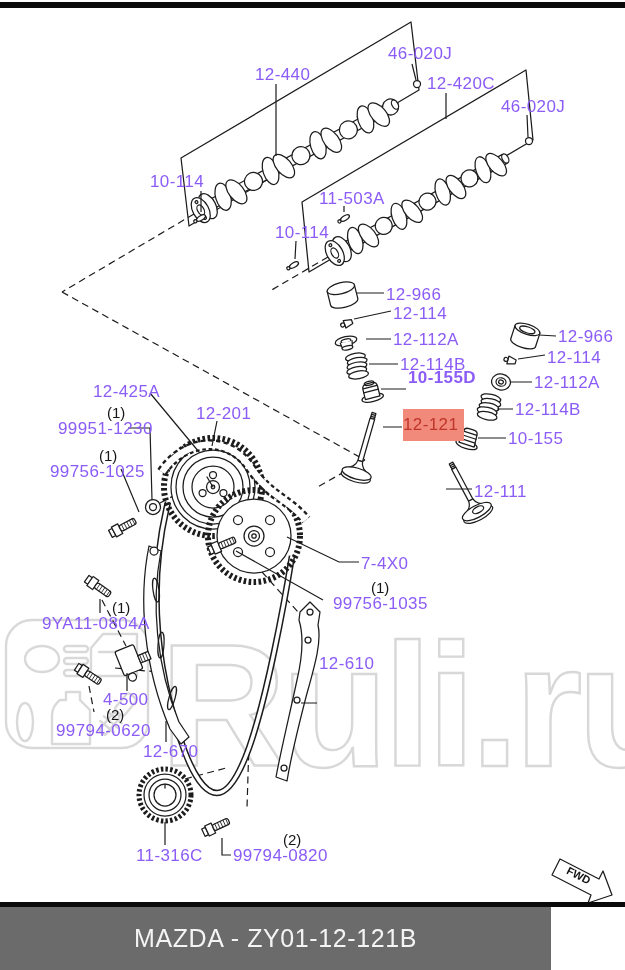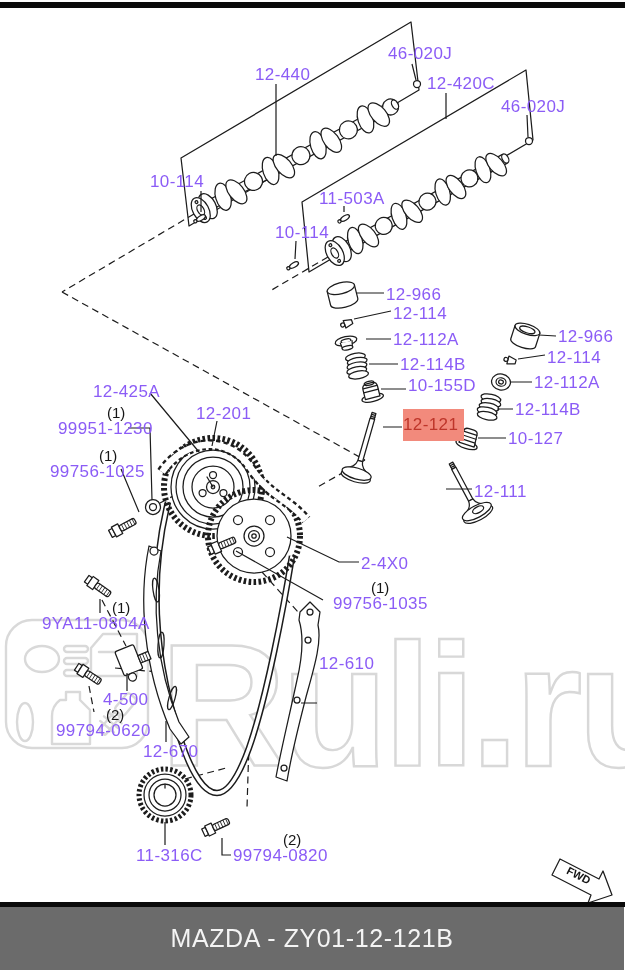--- a/index.html
+++ b/index.html
@@ -1,20 +1,20 @@
 <!DOCTYPE html>
 <html style="--hl-bg: #F28A7C; --hl-tx: #BE352A;"><head>
 <meta charset="utf-8">
 <style>
   html,body { margin:0; padding:0; background:#ffffff; }
   #stage { position:relative; width:625px; height:970px; background:#ffffff; overflow:hidden;
            font-family:"Liberation Sans",sans-serif; }
   #top-border { position:absolute; left:0; top:2px; width:625px; height:6px; background:#0a0a0a; }
   #bottom-border { position:absolute; left:0; top:902px; width:625px; height:5px; background:#0a0a0a; }
-  #footer { position:absolute; left:0; top:907px; width:624px; height:63px; background:#6b6b6b;
+  #footer { position:absolute; left:0; top:907px; width:551px; height:63px; background:#6b6b6b;
             display:flex; align-items:center; justify-content:center; gap:28px; }
   #footer span { color:#f4f4f4; font-size:25px; letter-spacing:0.6px; }
   svg.art { position:absolute; left:0; top:0; }
   svg .k  { stroke:#1c1c1c; stroke-width:1.25; fill:none; stroke-linecap:round; stroke-linejoin:round; }
   svg .w  { stroke:#1c1c1c; stroke-width:1.25; fill:#ffffff; stroke-linecap:round; stroke-linejoin:round; }
   svg .ld { stroke:#1c1c1c; stroke-width:1.2; fill:none; }
   svg .dsh{ stroke:#1c1c1c; stroke-width:1.2; fill:none; stroke-dasharray:7 4.5; }
   svg .teeth { stroke:#1c1c1c; fill:none; stroke-width:6; stroke-dasharray:2.6 2.4; }
   svg .chA { stroke:#1c1c1c; stroke-width:11; fill:none; stroke-dasharray:4 3; }
   svg .chB { stroke:#ffffff; stroke-width:6.5; fill:none; }
@@ -296,35 +296,35 @@
       <div class="plabel" style="left: 255px; top: 65px;">12-440</div>
       <div class="plabel" style="left: 420px; top: 74px; padding-left: 7px;">12-420C</div>
       <div class="plabel" style="left: 501px; top: 97px;">46-020J</div>
       <div class="plabel" style="left: 150px; top: 172px;">10-114</div>
       <div class="plabel" style="left: 319px; top: 189px;">11-503A</div>
       <div class="plabel" style="left: 275px; top: 223px;">10-114</div>
       <div class="plabel" style="left: 386px; top: 285px;">12-966</div>
       <div class="plabel" style="left: 393px; top: 304px;">12-114</div>
       <div class="plabel" style="left: 393px; top: 330px;">12-112A</div>
       <div class="plabel" style="left: 400px; top: 355px;">12-114B</div>
-      <div class="plabel" style="left: 408px; top: 376px;">10-155D</div>
+      <div class="plabel" style="left: 408px; top: 368px; font-weight: bold;">10-155D</div>
       <div class="plabel hl" style="left: 403px; top: 409px;">12-121</div>
       <div class="plabel" style="left: 558px; top: 327px;">12-966</div>
       <div class="plabel" style="left: 547px; top: 348px;">12-114</div>
       <div class="plabel" style="left: 534px; top: 373px;">12-112A</div>
       <div class="plabel" style="left: 515px; top: 400px;">12-114B</div>
-      <div class="plabel" style="left: 508px; top: 429px;">10-127</div>
+      <div class="plabel" style="left: 508px; top: 429px;">10-155</div>
       <div class="plabel" style="left: 474px; top: 482px;">12-111</div>
       <div class="plabel" style="left: 93px; top: 382px;">12-425A</div>
       <div class="plabel" style="left: 196px; top: 404px;">12-201</div>
       <div class="plabel" style="left: 58px; top: 419px;">99951-1230</div>
       <div class="pqty" style="left: 107px; top: 405px;">(1)</div>
       <div class="plabel" style="left: 50px; top: 462px;">99756-1025</div>
       <div class="pqty" style="left: 99px; top: 448px;">(1)</div>
-      <div class="plabel" style="left: 361px; top: 554px;">2-4X0</div>
+      <div class="plabel" style="left: 361px; top: 554px;">7-4X0</div>
       <div class="plabel" style="left: 325px; top: 594px; margin-left: 8px;">99756-1035</div>
       <div class="pqty" style="left: 371px; top: 580px;">(1)</div>
       <div class="plabel" style="left: 42px; top: 614px;">9YA11-0804A</div>
       <div class="pqty" style="left: 112px; top: 600px;">(1)</div>
       <div class="plabel" style="left: 103px; top: 690px;">4-500</div>
       <div class="plabel" style="left: 56px; top: 721px;">99794-0620</div>
       <div class="pqty" style="left: 106px; top: 707px;">(2)</div>
       <div class="plabel" style="left: 143px; top: 742px;">12-670</div>
       <div class="plabel" style="left: 319px; top: 654px;">12-610</div>
       <div class="plabel" style="left: 136px; top: 846px;">11-316C</div>

